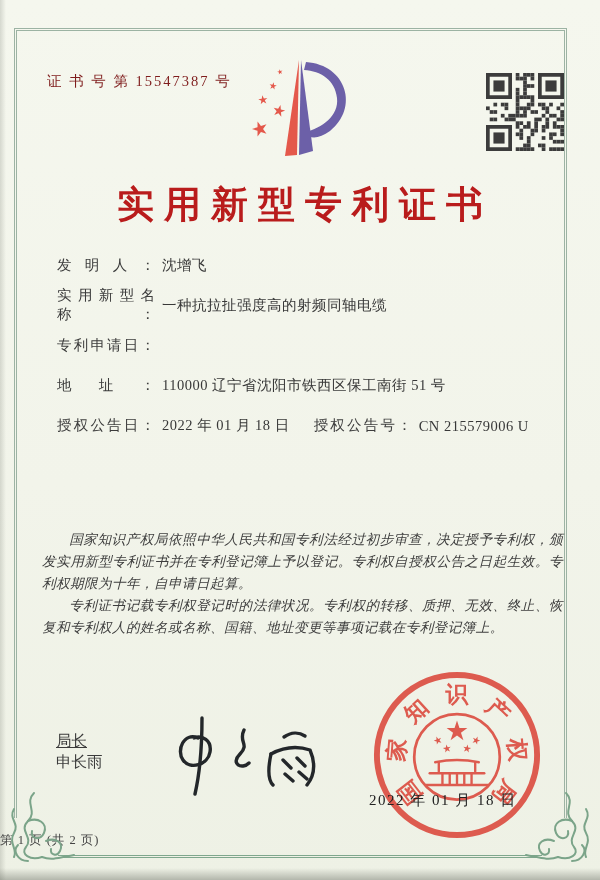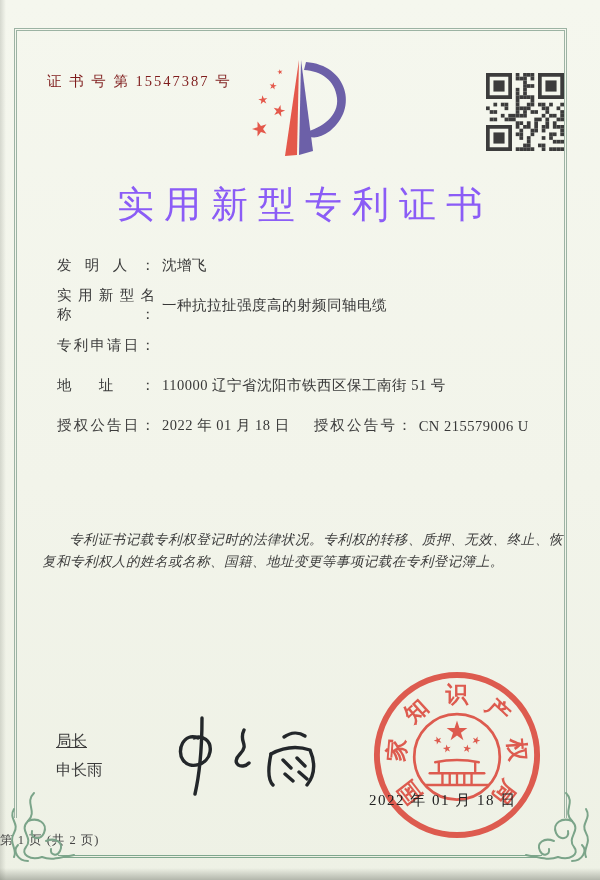--- a/index.html
+++ b/index.html
@@ -15,38 +15,38 @@
   }
   .bottom-line{
     position:absolute;top:855px;left:58px;right:58px;height:0;
     border-top:3px double #7fa78d;
   }
   .cert-no{position:absolute;left:47px;top:72px;font-size:14.5px;letter-spacing:2px;color:#7f1d1d;}
   .logo{position:absolute;left:233px;top:58px;width:134px;height:106px;}
   .qr{position:absolute;left:486px;top:73px;width:78px;height:78px;}
   .title{
     position:absolute;left:0;right:0;top:180px;text-align:center;
-    font-size:37px;font-weight:400;letter-spacing:10px;text-indent:10px;color:#8b5cf6;
+    font-size:37px;font-weight:700;letter-spacing:10px;text-indent:10px;color:#b91c1c;
   }
   .fields{position:absolute;left:57px;right:30px;top:245px;font-size:14.5px;}
   .frow{height:40px;display:flex;align-items:center;}
   .flabel{
     display:inline-block;width:98px;text-align:justify;text-align-last:justify;
     color:#3c3c3c;flex:none;
   }
   .fvalue{margin-left:7px;color:#383838;letter-spacing:.5px;}
   .pair2{margin-left:24px;display:flex;align-items:flex-end;}
   .paras{
     position:absolute;left:42px;right:37px;top:529px;
     font-size:13.6px;font-style:italic;line-height:1.62;letter-spacing:.4px;
     color:#3d3d3d;text-align:justify;
   }
   .paras p{margin:0;text-indent:2em;}
   .signoff{position:absolute;left:56px;top:731px;font-size:15.5px;color:#3b3b3b;}
-  .signoff .role{margin-bottom:8px;text-decoration:underline;}
+  .signoff .role{margin-bottom:0;text-decoration:underline;}
   .signature{position:absolute;left:168px;top:710px;width:172px;height:94px;}
   .seal{position:absolute;left:366px;top:664px;width:182px;height:182px;opacity:.92;}
   .seal text{font-family:"Liberation Serif","DejaVu Serif",serif;font-size:25px;font-weight:600;fill:#dc4f43;}
   .seal-date{position:absolute;left:369px;top:791px;font-size:15px;color:#222;letter-spacing:1.5px;}
   .footer{position:absolute;left:0;right:0;top:832px;text-align:left;font-size:12.5px;color:#444;letter-spacing:1px;}
   .flourish{position:absolute;top:791px;width:72px;height:74px;}
   .fl-left{left:4px;}
   .fl-right{right:4px;transform:scaleX(-1);}
   .edge-shadow{
     position:absolute;left:0;right:0;bottom:0;height:12px;
@@ -236,20 +236,21 @@
     <span class="flabel">授权公告日：</span>
     <span class="fvalue">2022 年 01 月 18 日</span>
     <span class="pair2">
       <span class="flabel">授权公告号：</span>
       <span class="fvalue">CN 215579006 U</span>
     </span>
   </div>
 </div>
 
 <div class="paras">
+  <p>国家知识产权局依照中华人民共和国专利法经过初步审查，决定授予专利权，颁发实用新型专利证书并在专利登记簿上予以登记。专利权自授权公告之日起生效。专利权期限为十年，自申请日起算。</p>
   <p>专利证书记载专利权登记时的法律状况。专利权的转移、质押、无效、终止、恢复和专利权人的姓名或名称、国籍、地址变更等事项记载在专利登记簿上。</p>
 </div>
 
 <div class="signoff">
   <div class="role">局长</div>
   <div class="name">申长雨</div>
 </div>
 
 <svg class="signature" viewBox="0 0 172 94" aria-hidden="true">
   <g fill="none" stroke="#23272a" stroke-width="3.4" stroke-linecap="round" stroke-linejoin="round">

